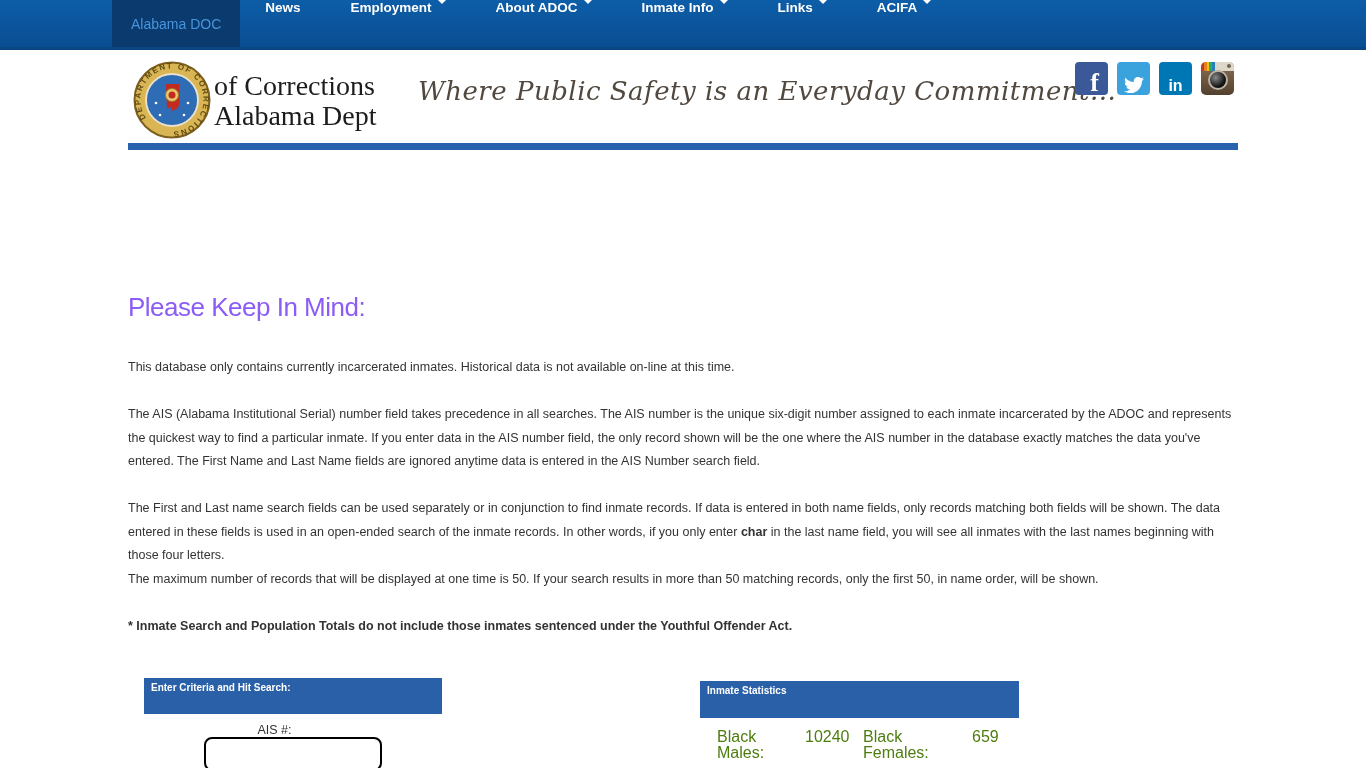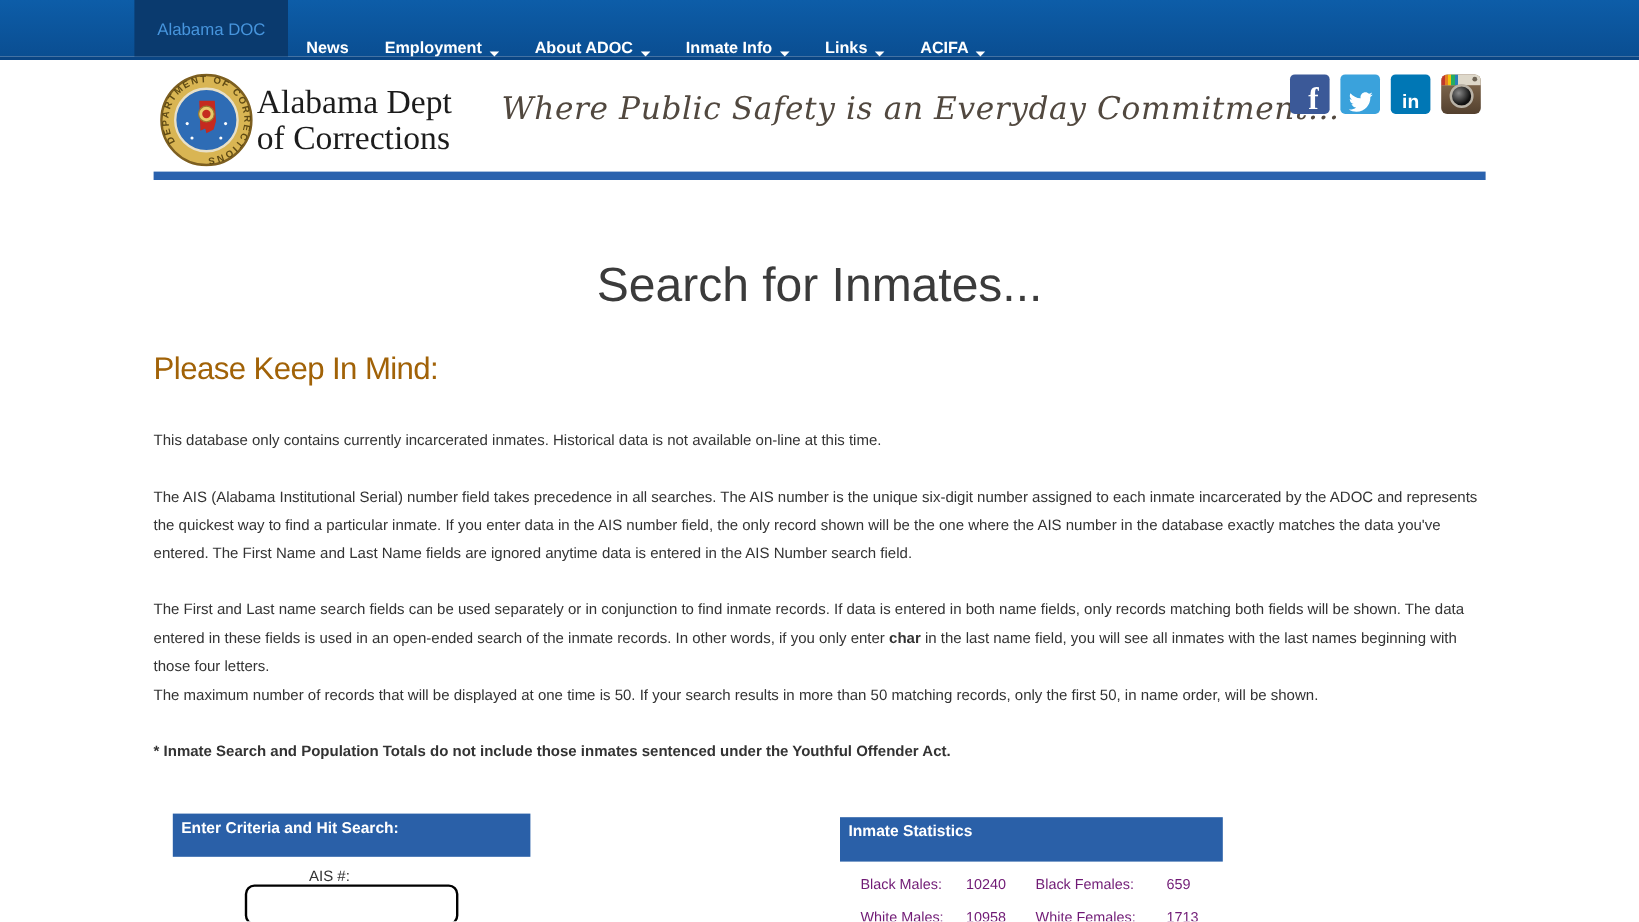--- a/index.html
+++ b/index.html
@@ -6,21 +6,21 @@
   .page{position:relative;width:1366px;height:768px;overflow:hidden;background:#fff;
         font-family:"Liberation Sans",sans-serif;}
 
   
   .navbar{position:absolute;top:0;left:0;right:0;height:50px;
           background:linear-gradient(180deg,#0d5da8 0%,#0a4e92 100%);
           border-bottom:3px solid #0a4584;box-sizing:border-box;}
   .nav-inner{margin-left:112px;display:flex;align-items:stretch;height:47px;}
   .brand{display:flex;align-items:center;padding:16px 19px;background:#0a3a6e;
          color:#4795dd;font-size:14px;text-decoration:none;cursor:pointer;}
-  .nav-item{display:flex;align-items:flex-end;padding:0 15px;color:#fff;font-weight:bold;
+  .nav-item{display:flex;align-items:flex-start;padding:0 25px;color:#fff;font-weight:bold;
             font-size:13.5px;text-decoration:none;cursor:pointer;}
   .caret{display:inline-block;width:0;height:0;margin-left:6px;
          border-left:4px solid transparent;border-right:4px solid transparent;
          border-top:4px solid #fff;}
 
   
   .seal{position:absolute;left:133px;top:61px;}
   .org-name{position:absolute;left:214px;top:71px;font-family:"Liberation Serif",serif;
             font-size:28px;line-height:30px;color:#1c1c1c;}
   .tagline{position:absolute;left:418px;top:76px;font-family:"DejaVu Serif",serif;
@@ -43,41 +43,41 @@
           background:#6e6456;}
   .ig-lens{position:absolute;left:50%;top:55%;transform:translate(-50%,-50%);
            width:16px;height:16px;border-radius:50%;border:2px solid #b9b2a6;
            background:radial-gradient(circle at 35% 35%,#8a8a8a,#111 65%);}
   .divider{position:absolute;left:128px;top:143px;width:1110px;height:7px;background:#2a62ae;}
 
   
   .title{position:absolute;left:128px;top:212px;width:1110px;margin:0;text-align:center;
          font-size:40px;line-height:52px;font-weight:400;color:#3b3b3b;}
   .kim{position:absolute;left:128px;top:292px;margin:0;font-size:26px;font-weight:400;
-       letter-spacing:-0.5px;color:#a16207;}
+       letter-spacing:-0.5px;color:#8b5cf6;}
   .copy{position:absolute;left:128px;top:356px;width:1112px;font-size:12.5px;
         line-height:23.5px;color:#333;}
   .copy p{margin:0 0 23.5px 0;}
   .copy .bold{font-weight:bold;}
   .note{font-weight:bold;}
 
   
   .bottom{position:absolute;left:128px;top:676px;width:1110px;height:92px;}
-  .box-header{background:#2a60a8;color:#fff;font-weight:bold;font-size:13px;
+  .box-header{background:#2a60a8;color:#fff;font-weight:bold;font-size:10px;
               padding:4px 7px;box-sizing:border-box;}
   .criteria-box{position:absolute;left:16px;top:2px;width:298px;}
   .criteria-box .box-header{height:36px;}
   .ais-row{margin-top:9px;display:flex;align-items:center;flex-direction:column;}
   .ais-row label{width:77px;font-size:12.5px;color:#333;padding-left:3px;box-sizing:border-box;}
   .ais-input{width:158px;height:30px;border:2px solid #000;border-radius:8px;
              font-size:14px;padding:0 8px;font-family:"Liberation Sans",sans-serif;}
   .stats-box{position:absolute;left:572px;top:5px;width:319px;}
   .stats-box .box-header{height:37px;}
   .stats-row{display:grid;grid-template-columns:88px 58px 109px 44px;
-             padding-left:17px;margin-top:11px;font-size:12px;color:#701a75;line-height:16px;}
+             padding-left:17px;margin-top:11px;font-size:16px;color:#4d7c0f;line-height:16px;}
 </style>
 </head>
 <body>
 
 <div class="page">
 
   <nav class="navbar">
     <div class="nav-inner">
       <a class="brand">Alabama DOC</a>
       <a class="nav-item">
@@ -119,22 +119,22 @@
       <circle cx="51" cy="54" r="1.3" fill="#fff"></circle>
       <defs>
           <path id="ringpath" d="M 39 7.5 A 31.5 31.5 0 1 1 38.99 7.5" transform="rotate(-125 39 39)"></path>
         </defs>
       <text font-size="8" font-weight="bold" letter-spacing="1.5" fill="#5f4a14" font-family="Liberation Sans, sans-serif">
         <textPath href="#ringpath">DEPARTMENT OF CORRECTIONS</textPath>
       </text>
     </svg>
   </div>
   <div class="org-name">
+    <div>of Corrections</div>
     <div>Alabama Dept</div>
-    <div>of Corrections</div>
   </div>
   <div class="tagline">Where Public Safety is an Everyday Commitment...</div>
 
   <div class="social-row">
     <a class="social fb">
       <span class="glyph">f</span>
     </a>
     <a class="social tw">
       <svg width="20" height="20" viewBox="0 0 512 512">
         <path fill="#ffffff" d="M459.37 151.716c.325 4.548.325 9.097.325 13.645 0 138.72-105.583 298.558-298.558 298.558-59.452 0-114.68-17.219-161.137-47.106 8.447.974 16.568 1.299 25.34 1.299 49.055 0 94.213-16.568 130.274-44.832-46.132-.975-84.792-31.188-98.112-72.772 6.498.974 12.995 1.624 19.818 1.624 9.421 0 18.843-1.3 27.614-3.573-48.081-9.747-84.143-51.98-84.143-102.985v-1.299c13.969 7.797 30.214 12.67 47.431 13.319-28.264-18.843-46.781-51.005-46.781-87.391 0-19.492 5.197-37.36 14.294-52.954 51.655 63.675 129.3 105.258 216.365 109.807-1.624-7.797-2.599-15.918-2.599-24.04 0-57.828 46.782-104.934 104.934-104.934 30.213 0 57.502 12.67 76.67 33.137 23.715-4.548 46.456-13.32 66.599-25.34-7.798 24.366-24.366 44.833-46.132 57.827 21.117-2.273 41.584-8.122 60.426-16.243-14.292 20.791-32.161 39.308-52.628 54.253z"></path>
@@ -146,21 +146,20 @@
     <a class="social ig">
       <span class="ig-top"></span>
       <span class="ig-rainbow"></span>
       <span class="ig-dot"></span>
       <span class="ig-lens"></span>
     </a>
   </div>
 
   <div class="divider"></div>
 
-  <h1 class="title">Search for Inmates...</h1>
   <h2 class="kim">Please Keep In Mind:</h2>
 
   <div class="copy">
     <p>This database only contains currently incarcerated inmates. Historical data is not available on-line at this time.</p>
     <p>The AIS (Alabama Institutional Serial) number field takes precedence in all searches. The AIS number is the unique six-digit number assigned to each inmate incarcerated by the ADOC and represents the quickest way to find a particular inmate. If you enter data in the AIS number field, the only record shown will be the one where the AIS number in the database exactly matches the data you've entered. The First Name and Last Name fields are ignored anytime data is entered in the AIS Number search field.</p>
     <p><span>The First and Last name search fields can be used separately or in conjunction to find inmate records. If data is entered in both name fields, only records matching both fields will be shown. The data entered in these fields is used in an open-ended search of the inmate records. In other words, if you only enter </span><span class="bold">char</span><span> in the last name field, you will see all inmates with the last names beginning with those four letters.</span><br>
       <span>The maximum number of records that will be displayed at one time is 50. If your search results in more than 50 matching records, only the first 50, in name order, will be shown.</span>
     </p>
     <p class="note">* Inmate Search and Population Totals do not include those inmates sentenced under the Youthful Offender Act.</p>
   </div>

